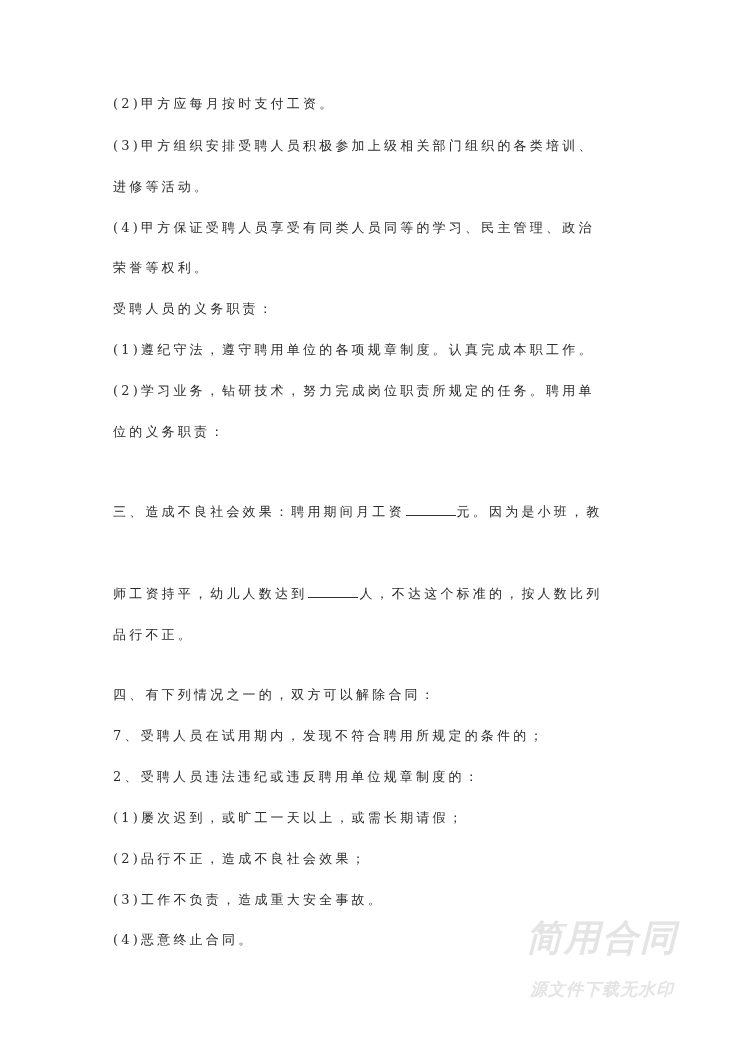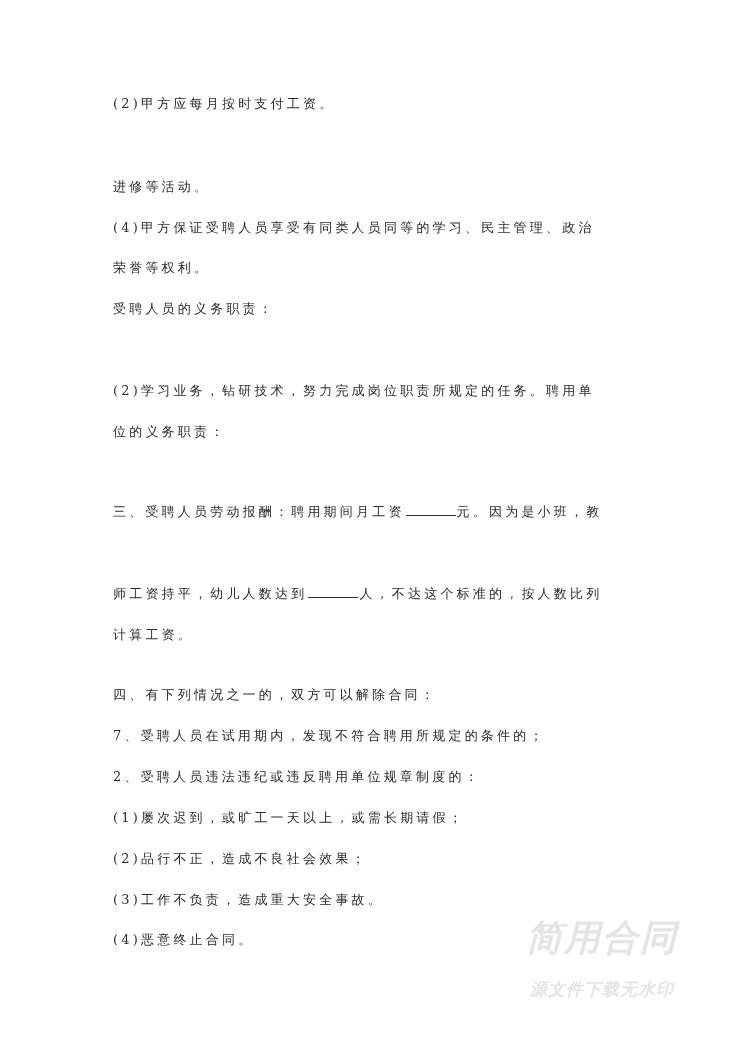--- a/index.html
+++ b/index.html
@@ -63,34 +63,36 @@
       display: block;
       margin-top: 20px;
     }
   </style>
 </head>
 <body>
 
 <div class="page">
 
   <div class="line" style="top:93px">(2)甲方应每月按时支付工资。</div>
+  <div class="line" style="top:135px">(3)甲方组织安排受聘人员积极参加上级相关部门组织的各类培训、</div>
   <div class="line" style="top:176px">进修等活动。</div>
   <div class="line" style="top:217px">(4)甲方保证受聘人员享受有同类人员同等的学习、民主管理、政治</div>
   <div class="line" style="top:257px">荣誉等权利。</div>
   <div class="line" style="top:298px">受聘人员的义务职责：</div>
+  <div class="line" style="top:339px">(1)遵纪守法，遵守聘用单位的各项规章制度。认真完成本职工作。</div>
   <div class="line" style="top:380px">(2)学习业务，钻研技术，努力完成岗位职责所规定的任务。聘用单</div>
   <div class="line" style="top:421px">位的义务职责：</div>
 
   <div class="line" style="top:501px">
-    <span>三、受聘人员劳动报酬：聘用期间月工资</span><span class="blank"></span><span>元。因为是小班，教</span>
+    <span>三、造成不良社会效果：聘用期间月工资</span><span class="blank"></span><span>元。因为是小班，教</span>
   </div>
   <div class="line" style="top:583px">
     <span>师工资持平，幼儿人数达到</span><span class="blank"></span><span>人，不达这个标准的，按人数比列</span>
   </div>
-  <div class="line" style="top:624px">计算工资。</div>
+  <div class="line" style="top:624px">品行不正。</div>
 
   <div class="line" style="top:684px">四、有下列情况之一的，双方可以解除合同：</div>
   <div class="line" style="top:725px">7、受聘人员在试用期内，发现不符合聘用所规定的条件的；</div>
   <div class="line" style="top:766px">2、受聘人员违法违纪或违反聘用单位规章制度的：</div>
   <div class="line" style="top:807px">(1)屡次迟到，或旷工一天以上，或需长期请假；</div>
   <div class="line" style="top:848px">(2)品行不正，造成不良社会效果；</div>
   <div class="line" style="top:889px">(3)工作不负责，造成重大安全事故。</div>
   <div class="line" style="top:929px">(4)恶意终止合同。</div>
 
   <div class="watermark">

